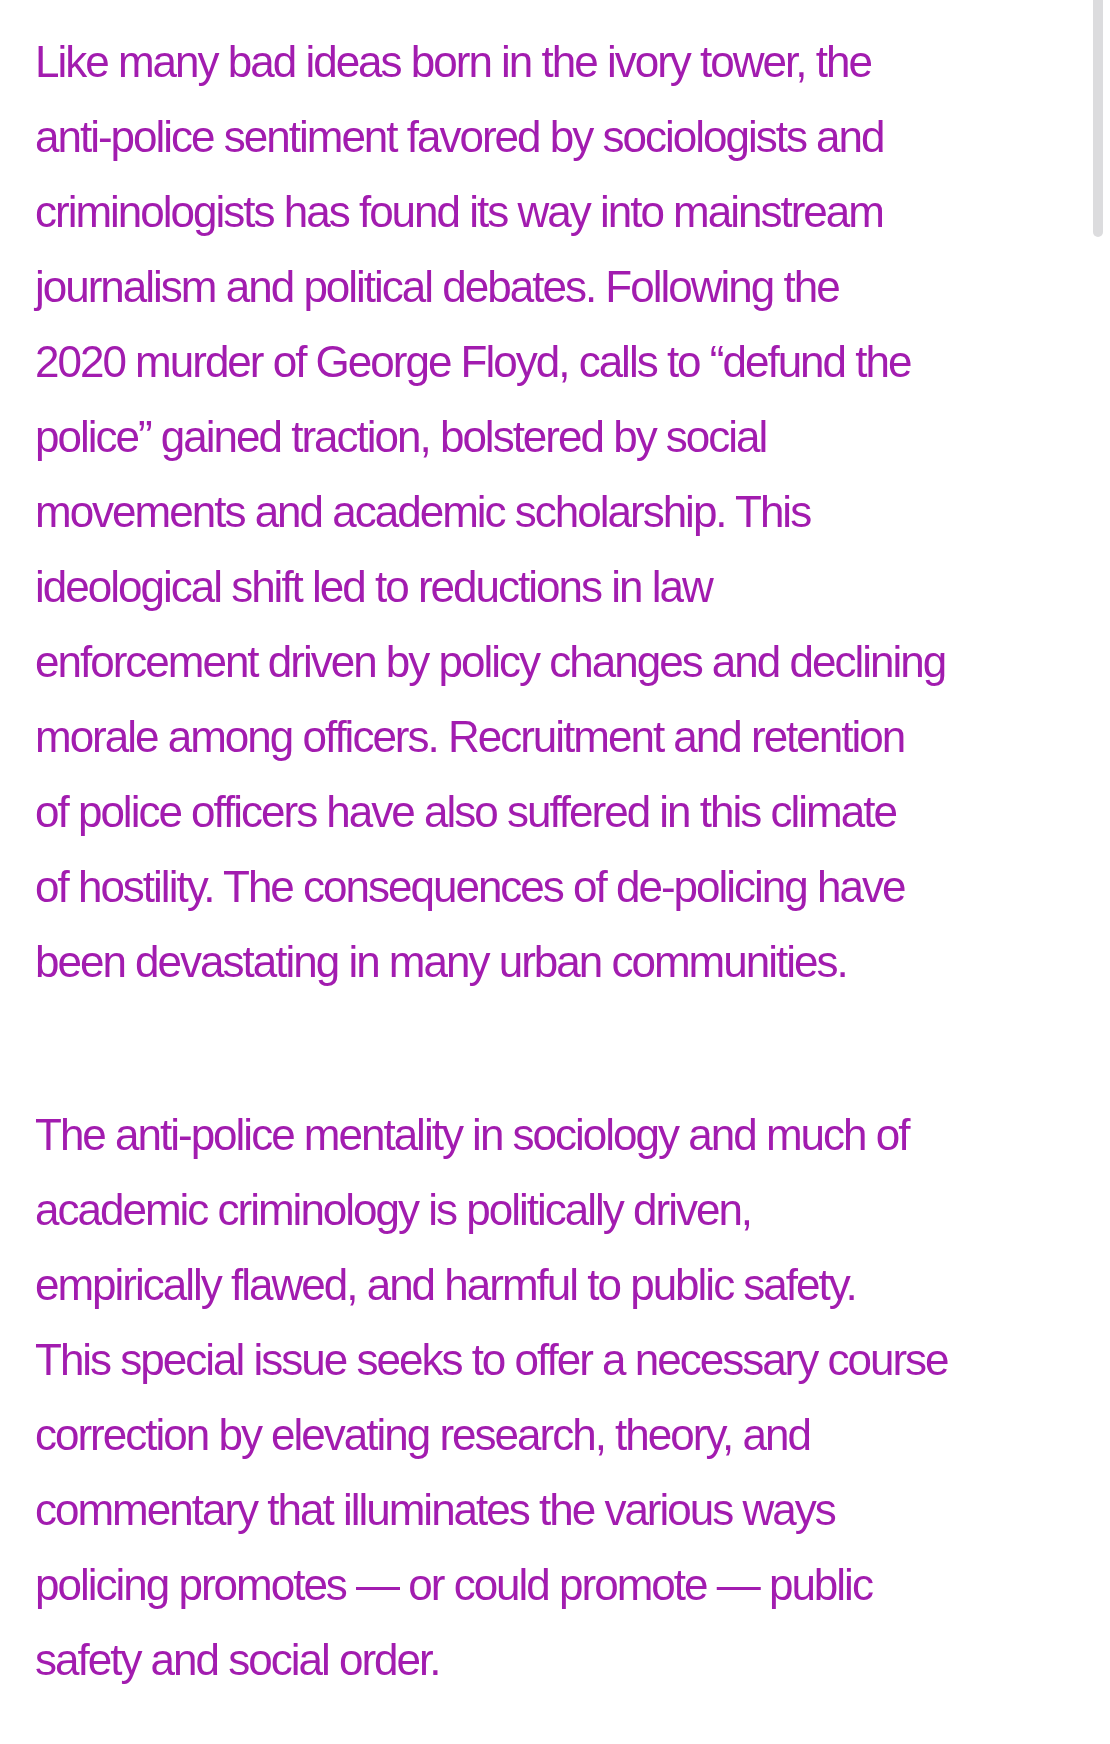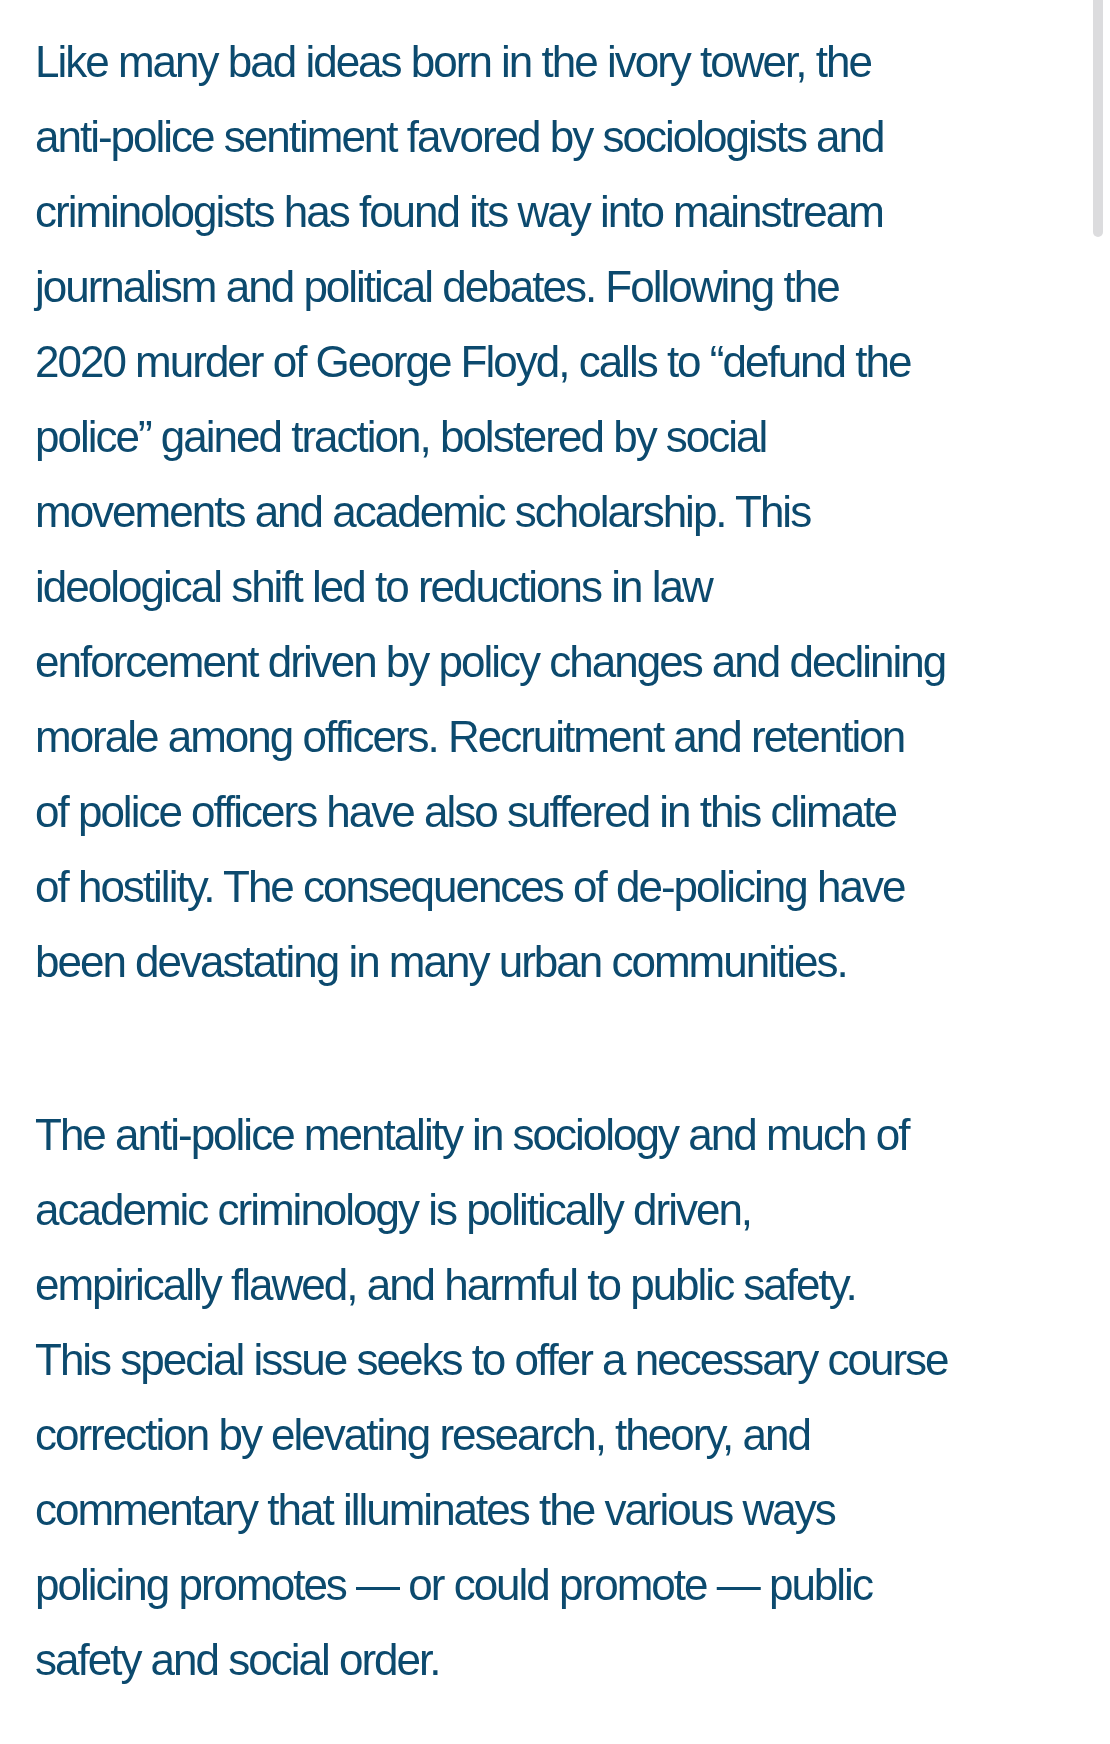--- a/index.html
+++ b/index.html
@@ -19,21 +19,21 @@
     top: 24px;
     left: 35px;
     right: 35px;
   }
   .article-paragraph {
     margin: 0 0 98px 0;
     font-size: 44px;
     line-height: 75px;
     letter-spacing: -2px;
     font-weight: 400;
-    color: #0c4a6e;
+    color: #a21caf;
     white-space: pre;        
     overflow: visible;
   }
   .scrollbar-thumb {
     position: absolute;
     top: -8px;
     right: 7px;
     width: 10px;
     height: 245px;
     border-radius: 6px;

